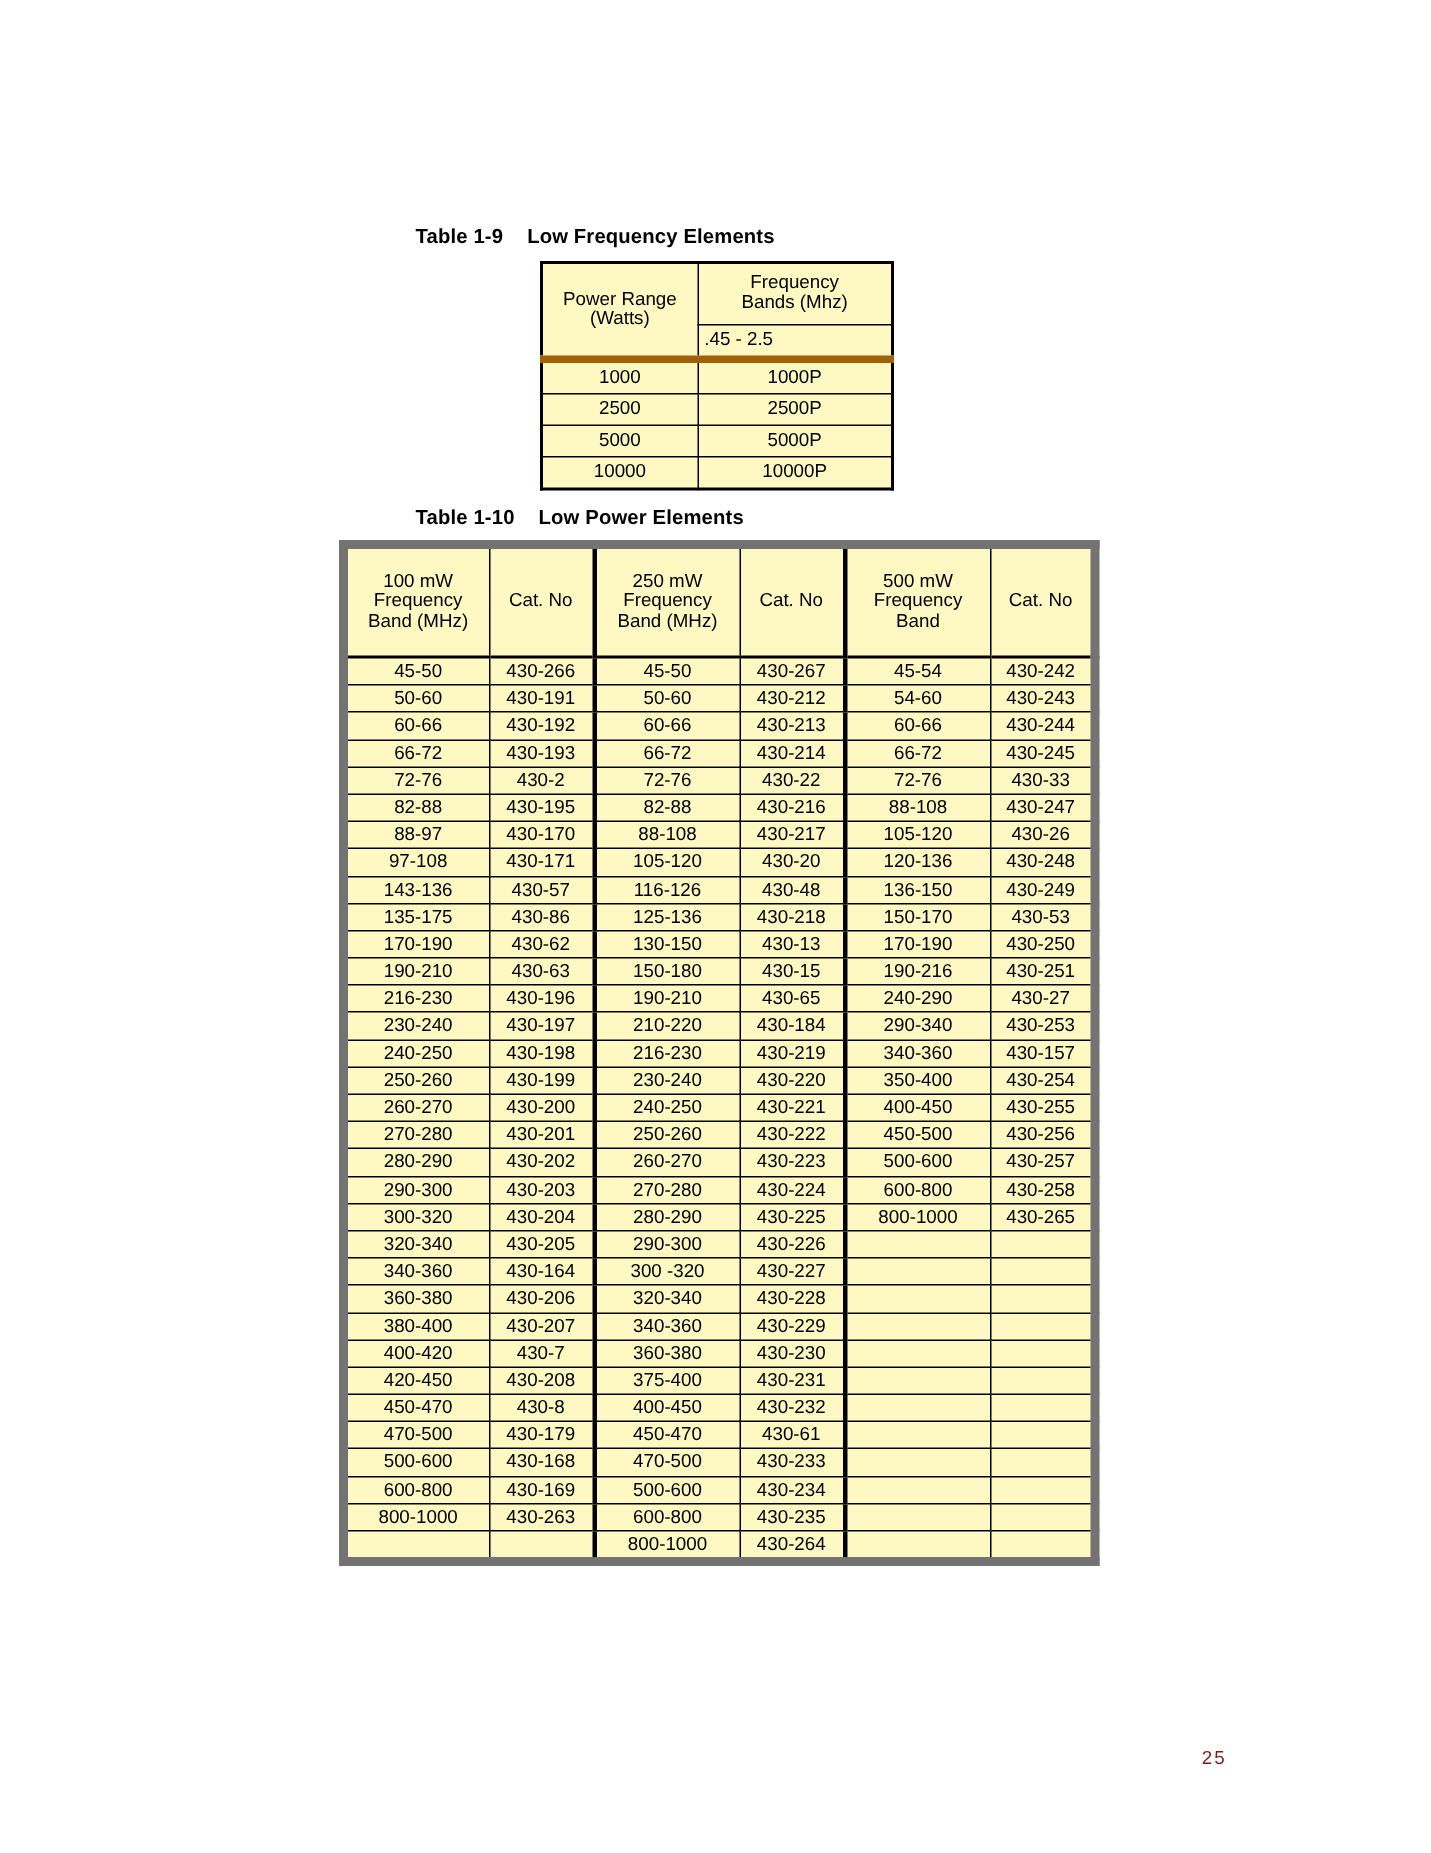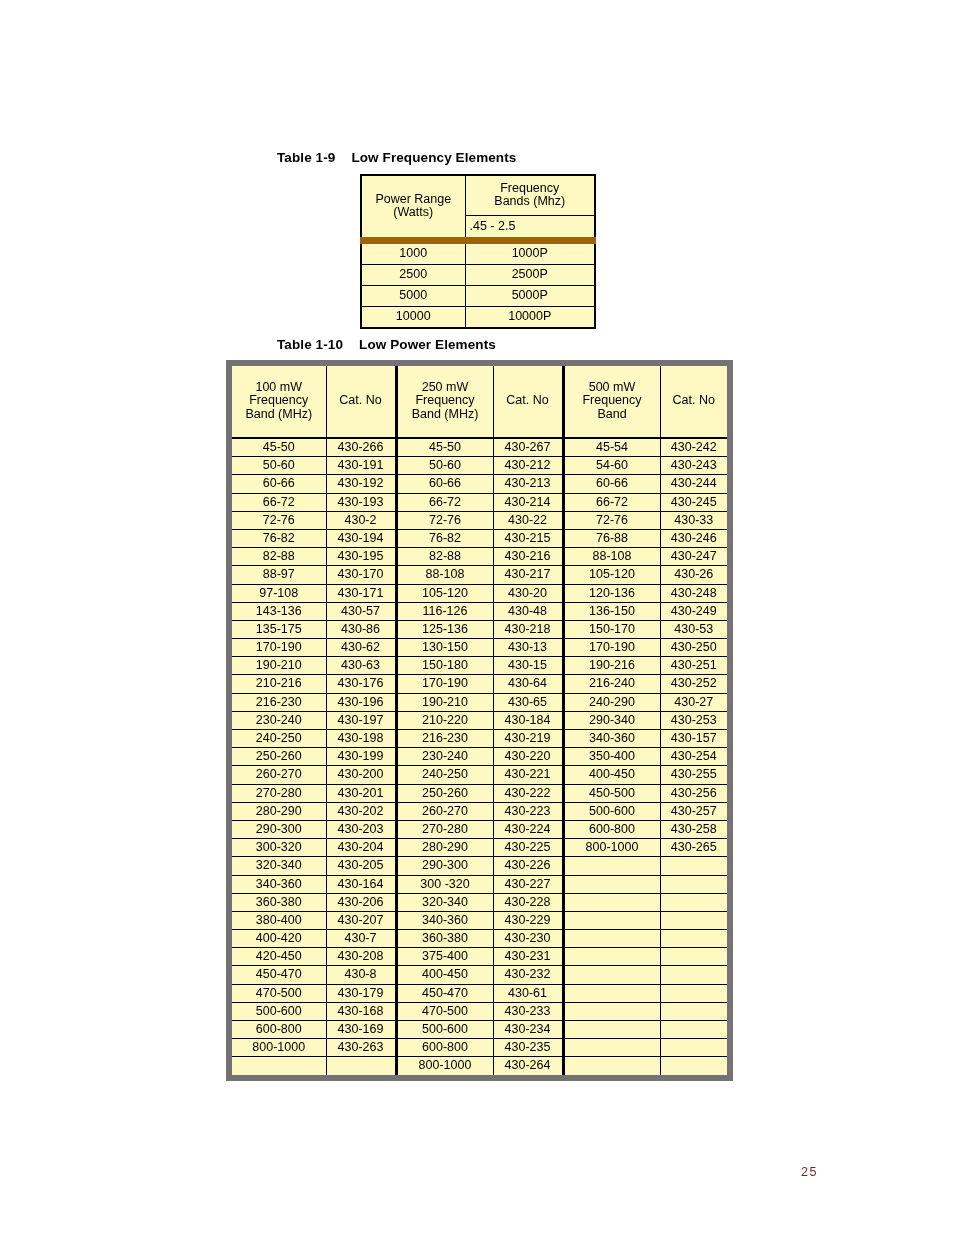--- a/index.html
+++ b/index.html
@@ -67,21 +67,21 @@
   #table-1-9 .t19-col-a { width: 104px; }
   #table-1-9 .t19-col-b { width: 130px; }
   #table-1-9 .t19-hdr-cell { height: 52px; }
   #table-1-9 .t19-sub {
     text-align: left;
     padding-left: 4px !important;
     font-weight: normal;
     font-size: 12.5px;
     height: 18px;
   }
-  #table-1-9 .row-first-data td { border-top: 7px solid #a16207; }
+  #table-1-9 .row-first-data td { border-top: 5px solid #a16207; }
   #table-1-9 .t19-data td { height: 20px; }
 
   
   #table-1-10 {
     left: 226px;
     top: 360px;
     width: 503px;
     border: 6px solid #737373;
   }
   #table-1-10 col.c-band { width: 97px; }
@@ -220,28 +220,20 @@
       </tr>
       <tr>
         <td>72-76</td>
         <td class="sep-right">430-2</td>
         <td>72-76</td>
         <td class="sep-right">430-22</td>
         <td>72-76</td>
         <td>430-33</td>
       </tr>
       <tr>
-        <td>76-82</td>
-        <td class="sep-right">430-194</td>
-        <td>76-82</td>
-        <td class="sep-right">430-215</td>
-        <td>76-88</td>
-        <td>430-246</td>
-      </tr>
-      <tr>
         <td>82-88</td>
         <td class="sep-right">430-195</td>
         <td>82-88</td>
         <td class="sep-right">430-216</td>
         <td>88-108</td>
         <td>430-247</td>
       </tr>
       <tr>
         <td>88-97</td>
         <td class="sep-right">430-170</td>
@@ -284,28 +276,20 @@
       </tr>
       <tr>
         <td>190-210</td>
         <td class="sep-right">430-63</td>
         <td>150-180</td>
         <td class="sep-right">430-15</td>
         <td>190-216</td>
         <td>430-251</td>
       </tr>
       <tr>
-        <td>210-216</td>
-        <td class="sep-right">430-176</td>
-        <td>170-190</td>
-        <td class="sep-right">430-64</td>
-        <td>216-240</td>
-        <td>430-252</td>
-      </tr>
-      <tr>
         <td>216-230</td>
         <td class="sep-right">430-196</td>
         <td>190-210</td>
         <td class="sep-right">430-65</td>
         <td>240-290</td>
         <td>430-27</td>
       </tr>
       <tr>
         <td>230-240</td>
         <td class="sep-right">430-197</td>

